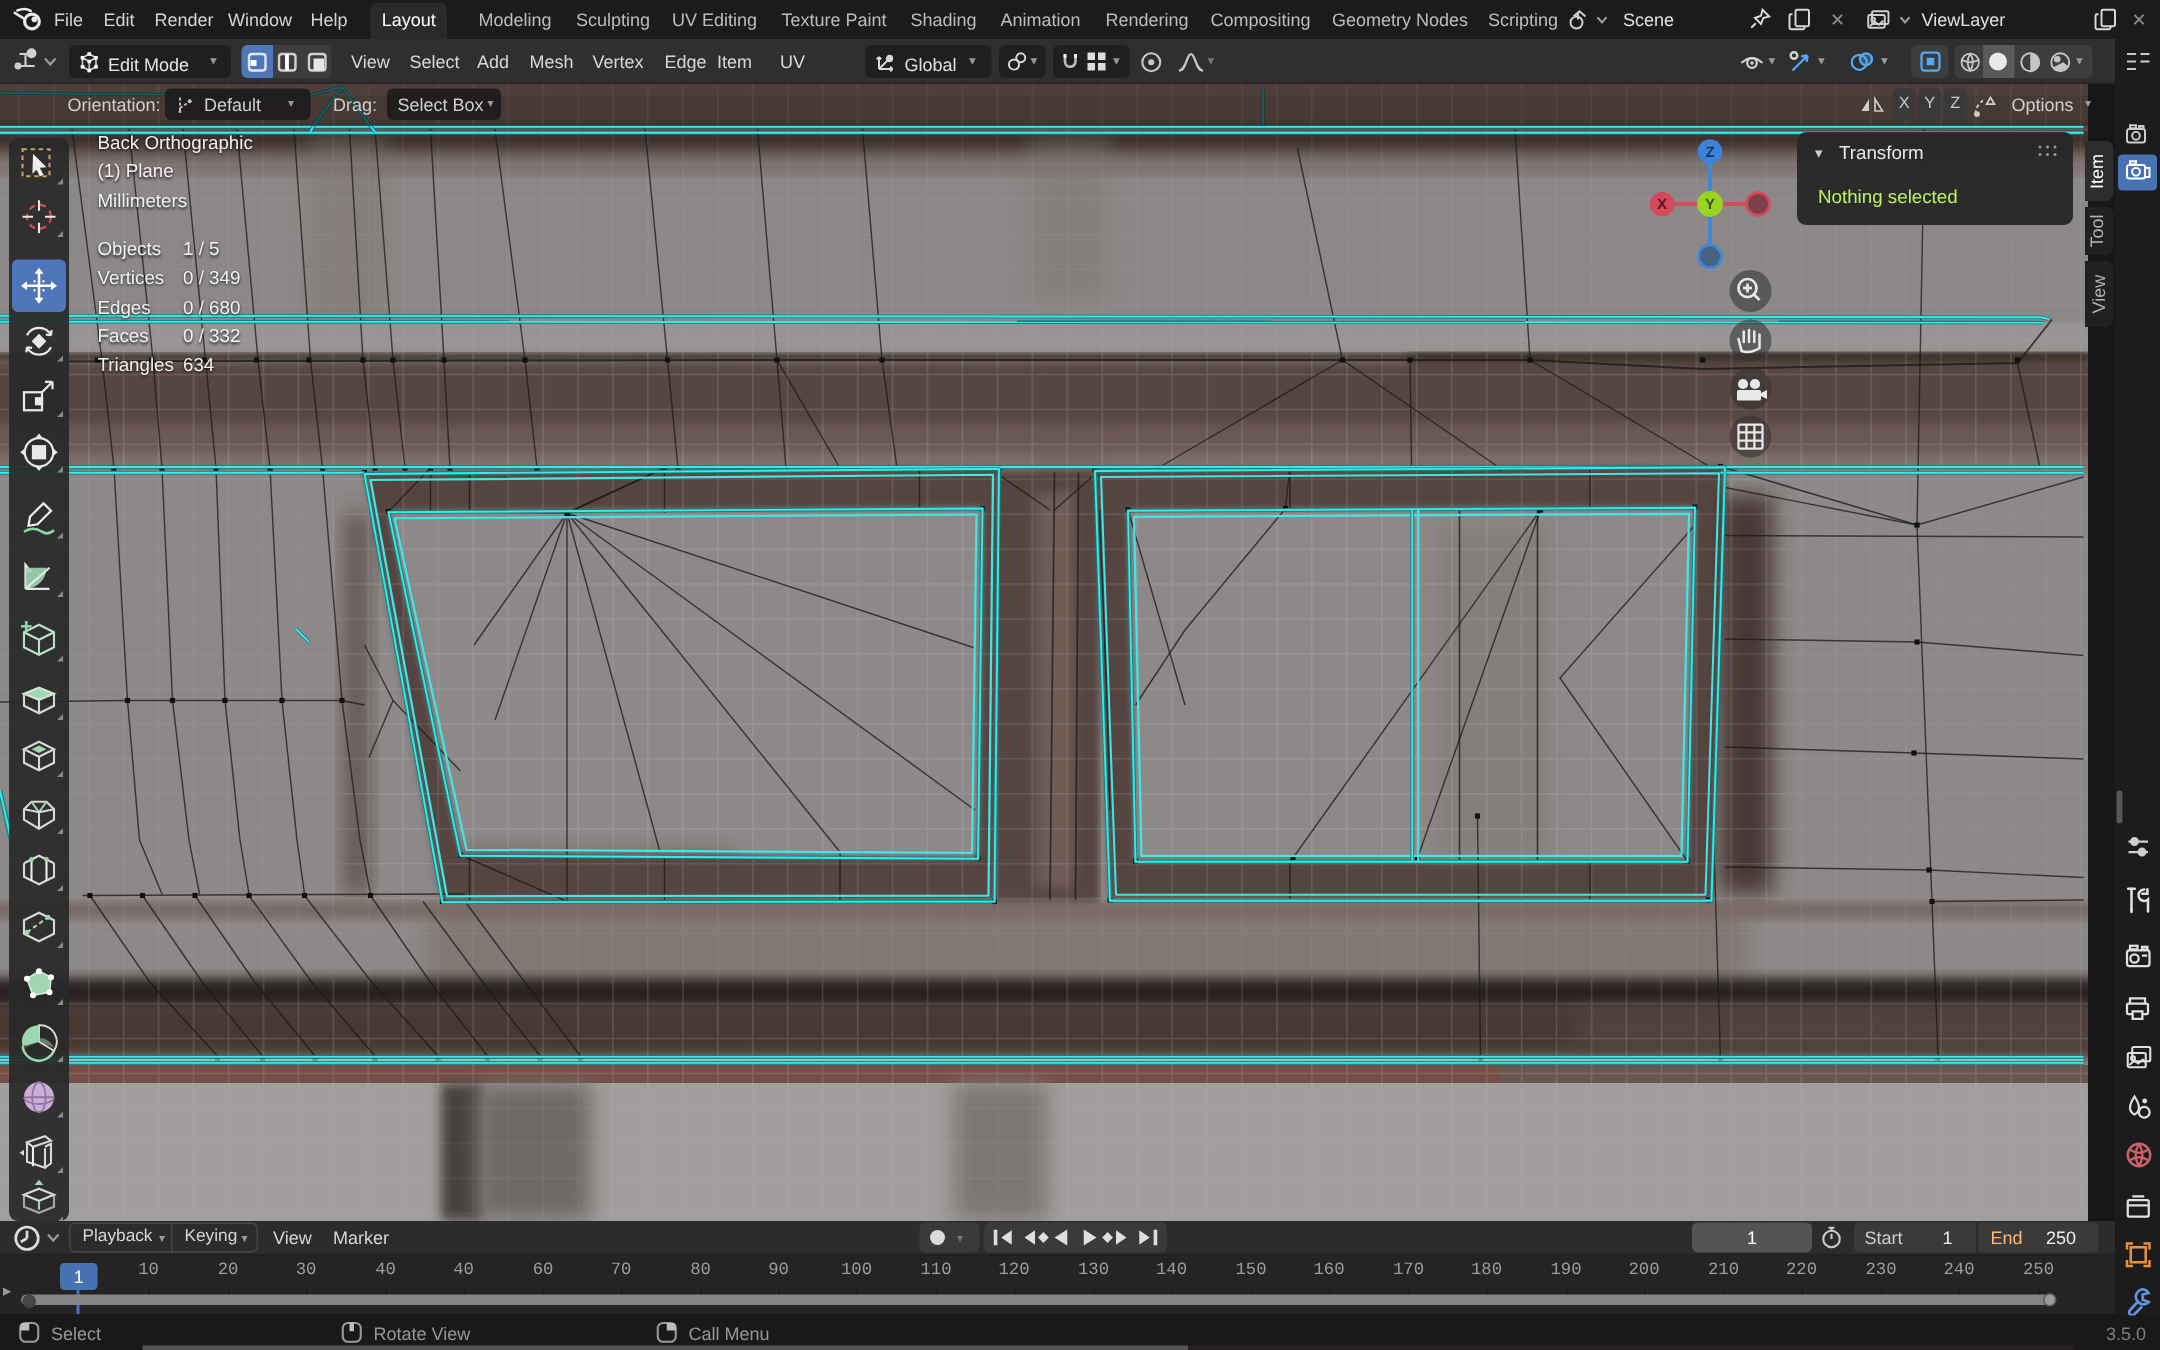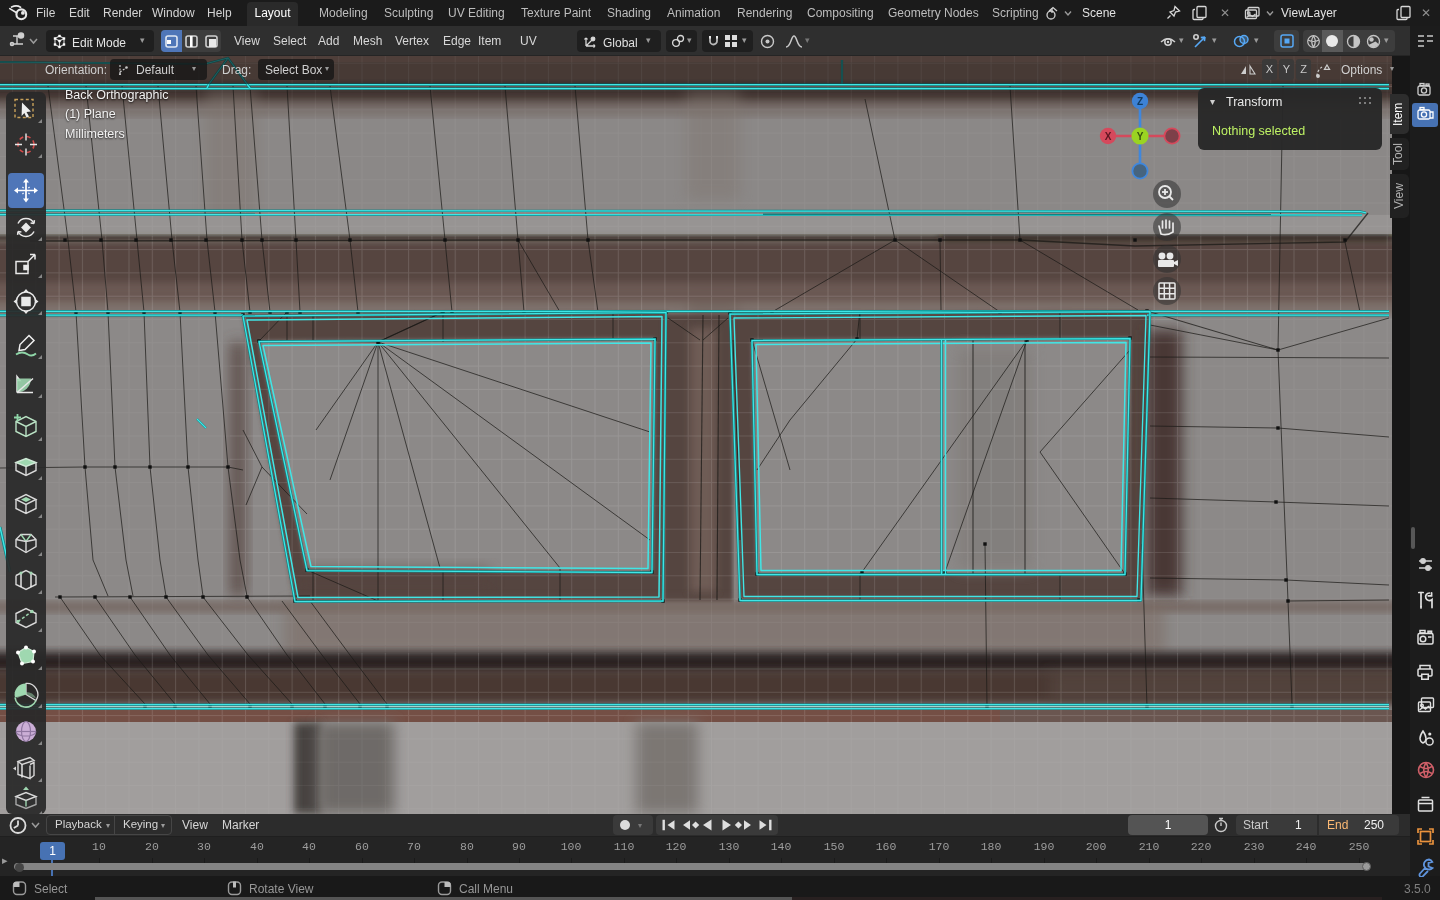--- a/index.html
+++ b/index.html
@@ -725,20 +725,27 @@
             <g stroke-width="1.4" fill="none">
               <path d="M8,12 L18,8 L28,12 L18,16 Z" stroke="#d8d8d8"></path>
               <path d="M8,12 v8 L18,24 L28,20 v-8" stroke="#d8d8d8" opacity="0.7"></path>
               <path d="M18,2 l-3,3.5 h6 Z" fill="#9fd6b0" stroke="none"></path>
               <path d="M18,16 v6" stroke="#9fd6b0"></path>
             </g>
           </svg></div>
         <div class="abs" style="left:32px;top:719px;width:0;height:0;border-left:4px solid transparent;border-bottom:4px solid #888;"></div>
       </div>
     <div id="vtext">Back Orthographic<br>(1) Plane<br>Millimeters</div>
+    <div id="vstats">
+      <div style="position:relative">Objects<span class="v">1 / 5</span></div>
+      <div style="position:relative">Vertices<span class="v">0 / 349</span></div>
+      <div style="position:relative">Edges<span class="v">0 / 680</span></div>
+      <div style="position:relative">Faces<span class="v">0 / 332</span></div>
+      <div style="position:relative">Triangles<span class="v">634</span></div>
+    </div>
     <div id="tpanel">
       <span class="abs" style="left:12px;top:8px;color:#cfcfcf;font-size:10px">▾</span>
       <span class="abs" style="left:28px;top:7px">Transform</span>
       <svg class="abs" style="left:160px;top:8px" width="16" height="10" viewBox="0 0 16 10">
           <g fill="#9a9a9a">
             <circle cx="2" cy="2" r="1"></circle>
             <circle cx="7" cy="2" r="1"></circle>
             <circle cx="12" cy="2" r="1"></circle>
             <circle cx="2" cy="7" r="1"></circle>
             <circle cx="7" cy="7" r="1"></circle>

